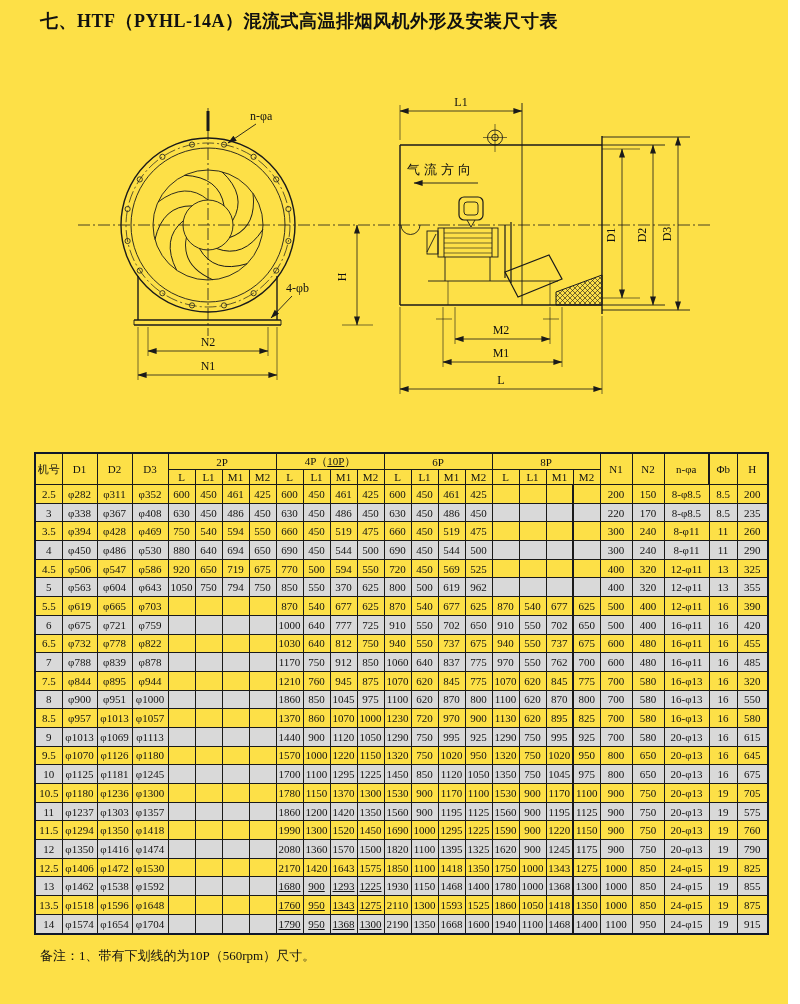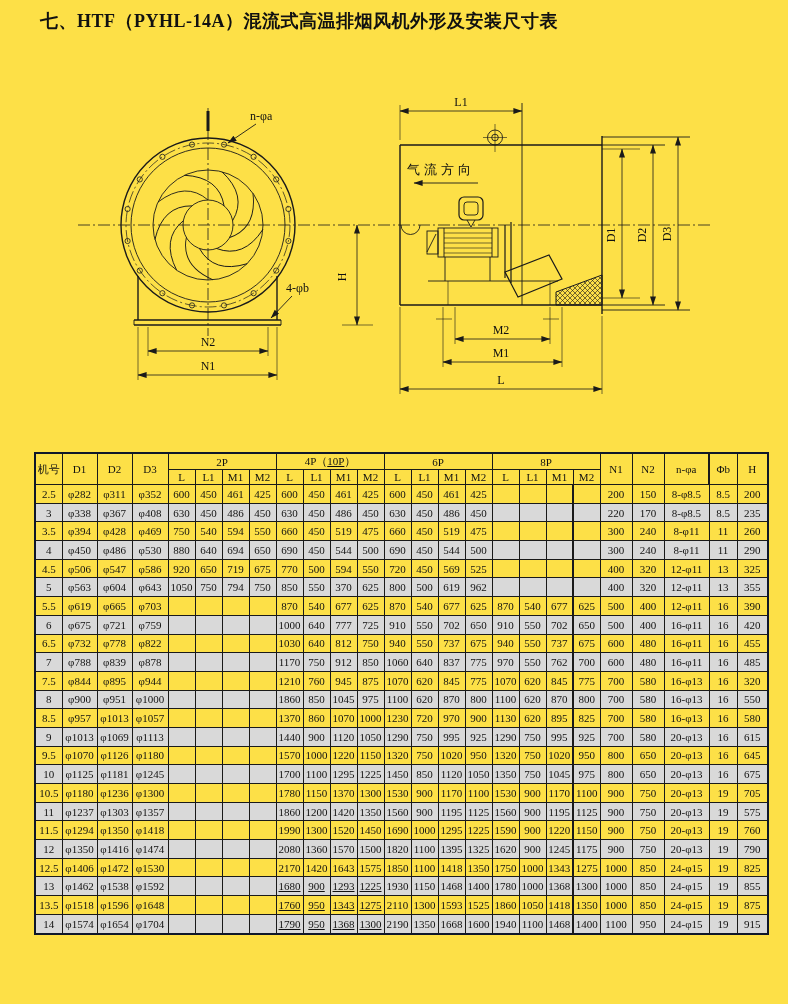--- a/index.html
+++ b/index.html
@@ -911,15 +911,16 @@
           <td>1100</td>
           <td>950</td>
           <td>24-φ15</td>
           <td>19</td>
           <td>915</td>
         </tr>
       </tbody>
   </table>
 
   <div class="notes">
+    <div class="n1">备注：1、带有下划线的为10P（560rpm）尺寸。</div>
   </div>
 
 </div>
 
 </body></html>

